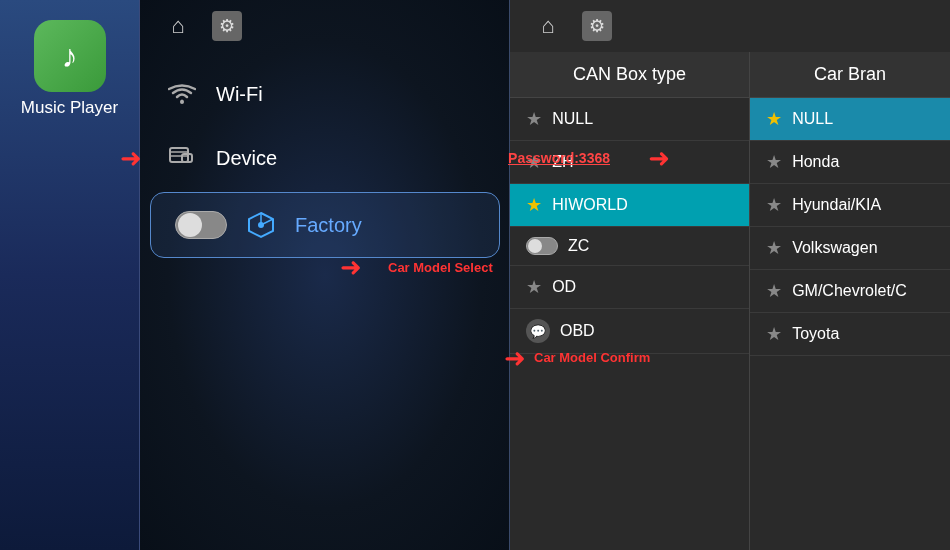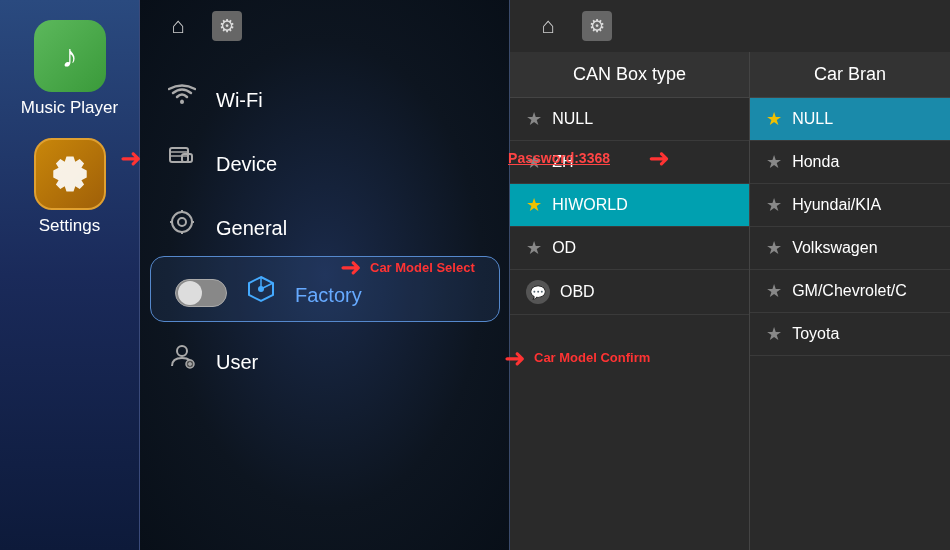--- a/index.html
+++ b/index.html
@@ -107,21 +107,21 @@
       top: 0;
     }
     .menu-list {
       display: flex;
       flex-direction: column;
       padding: 10px 0;
       flex: 1;
     }
     .menu-item {
       display: flex;
-      align-items: flex-end;
+      align-items: center;
       padding: 14px 24px;
       gap: 16px;
       cursor: pointer;
       position: relative;
     }
     .menu-item.active {
       background: rgba(100,160,255,0.1);
       border: 1px solid #5588cc;
       border-radius: 14px;
       margin: 2px 10px;
@@ -246,28 +246,20 @@
 <body>
 
 <div style="display:flex;width:950px;height:550px;position:relative;">
 
   <div class="sidebar">
     <div class="app-icon">
       <div class="app-icon-box music-icon-box">
         <span class="music-note">♪</span>
       </div>
       <span class="app-label">Music Player</span>
-    </div>
-    <div class="app-icon">
-      <div class="app-icon-box settings-icon-box">
-        <svg class="gear-svg" viewBox="0 0 100 100">
-          <path d="M50,30 a20,20 0 1,1 0,40 a20,20 0 1,1 0,-40 Z M42,10 L58,10 L62,22 L72,16 L82,26 L76,36 L88,42 L88,58 L76,64 L82,74 L72,84 L62,78 L58,90 L42,90 L38,78 L28,84 L18,74 L24,64 L12,58 L12,42 L24,36 L18,26 L28,16 L38,22 Z" fill="rgba(255,255,255,0.9)"></path>
-        </svg>
-      </div>
-      <span class="app-label">Settings</span>
     </div>
   </div>
 
   <div class="center-panel center-relative" style="position:relative;">
 
     <div class="top-bar">
       <div class="home-icon-btn">
         <span class="home-shape">⌂</span>
       </div>
       <div class="settings-shape">
@@ -300,68 +292,43 @@
             <line x1="2" y1="8" x2="20" y2="8" stroke="#aaa" stroke-width="1.5"></line>
             <line x1="2" y1="12" x2="20" y2="12" stroke="#aaa" stroke-width="1.5"></line>
           </svg>
         </div>
         <span class="menu-label">Device</span>
 
         <span style="position:absolute;right:-100px;top:50%;transform:translateY(-50%);color:#ff4444;font-size:14px;font-weight:bold;white-space:nowrap;z-index:5;text-decoration:underline;">Password:3368</span>
         <span style="position:absolute;right:-160px;top:50%;transform:translateY(-50%);color:#ff3333;font-size:26px;">➜</span>
       </div>
 
-      <div class="menu-item">
-        <div class="menu-icon">
-          <svg width="28" height="28" viewBox="0 0 28 28" fill="none">
-            <circle cx="14" cy="14" r="10" stroke="#aaa" stroke-width="2"></circle>
-            <circle cx="14" cy="14" r="4" stroke="#aaa" stroke-width="2"></circle>
-            <line x1="14" y1="4" x2="14" y2="2" stroke="#aaa" stroke-width="2"></line>
-            <line x1="14" y1="26" x2="14" y2="24" stroke="#aaa" stroke-width="2"></line>
-            <line x1="4" y1="14" x2="2" y2="14" stroke="#aaa" stroke-width="2"></line>
-            <line x1="26" y1="14" x2="24" y2="14" stroke="#aaa" stroke-width="2"></line>
-          </svg>
-        </div>
-        <span class="menu-label">General</span>
-      </div>
 
       <div class="menu-item active">
         <div class="toggle-container">
           <div class="toggle-knob"></div>
         </div>
         <div class="menu-icon">
           <svg width="28" height="28" viewBox="0 0 28 28" fill="none">
             <path d="M14 2 L26 8 L26 20 L14 26 L2 20 L2 8 Z" stroke="#44aaff" stroke-width="2" fill="none"></path>
             <path d="M14 2 L14 14 L26 8" stroke="#44aaff" stroke-width="1.5" fill="none"></path>
             <circle cx="14" cy="14" r="3" fill="#44aaff"></circle>
           </svg>
         </div>
         <span class="menu-label">Factory</span>
       </div>
 
-      <div class="menu-item">
-        <div class="menu-icon">
-          <svg width="28" height="28" viewBox="0 0 28 28" fill="none">
-            <circle cx="14" cy="9" r="5" stroke="#aaa" stroke-width="2"></circle>
-            <path d="M4 24 Q4 16 14 16 Q24 16 24 24" stroke="#aaa" stroke-width="2" fill="none"></path>
-            <circle cx="22" cy="22" r="4" fill="#555" stroke="#aaa" stroke-width="1.5"></circle>
-            <line x1="20" y1="22" x2="24" y2="22" stroke="#aaa" stroke-width="1.5"></line>
-            <line x1="22" y1="20" x2="22" y2="24" stroke="#aaa" stroke-width="1.5"></line>
-          </svg>
-        </div>
-        <span class="menu-label">User</span>
-      </div>
 
     </div>
 
     <div class="divider-v"></div>
   </div>
 
   <div style="position:absolute;left:340px;top:252px;color:#ff3333;font-size:26px;z-index:20;pointer-events:none;">➜</div>
-  <div style="position:absolute;left:370px;top:260px;color:#ff3333;font-size:13px;font-weight:bold;z-index:20;pointer-events:none;white-space:nowrap;">Car Model Select</div>
+  <div style="position:absolute;left:388px;top:260px;color:#ff3333;font-size:13px;font-weight:bold;z-index:20;pointer-events:none;white-space:nowrap;">Car Model Select</div>
 
   <div style="position:absolute;left:504px;top:343px;color:#ff3333;font-size:26px;z-index:20;pointer-events:none;">➜</div>
   <div style="position:absolute;left:534px;top:350px;color:#ff3333;font-size:13px;font-weight:bold;z-index:20;pointer-events:none;white-space:nowrap;">Car Model Confirm</div>
 
   <div class="right-panel">
 
     <div class="right-top-bar">
       <div class="home-icon-btn">
         <span class="home-shape">⌂</span>
       </div>
@@ -381,20 +348,26 @@
         </div>
         <div class="list-item-row">
           <span class="star-icon">★</span>
           <span class="item-label">ZH</span>
         </div>
         <div class="list-item-row selected-teal">
           <span class="star-icon active">★</span>
           <span class="item-label">HIWORLD</span>
         </div>
         <div class="list-item-row">
+          <div class="toggle-container" style="width:32px;height:18px;border-radius:9px;">
+            <div class="toggle-knob" style="width:14px;height:14px;top:1px;left:1px;"></div>
+          </div>
+          <span class="item-label">ZC</span>
+        </div>
+        <div class="list-item-row">
           <span class="star-icon">★</span>
           <span class="item-label">OD</span>
         </div>
         <div class="list-item-row">
           <div class="speech-icon">💬</div>
           <span class="item-label">OBD</span>
         </div>
       </div>
 
       <div class="col-carbrand">

